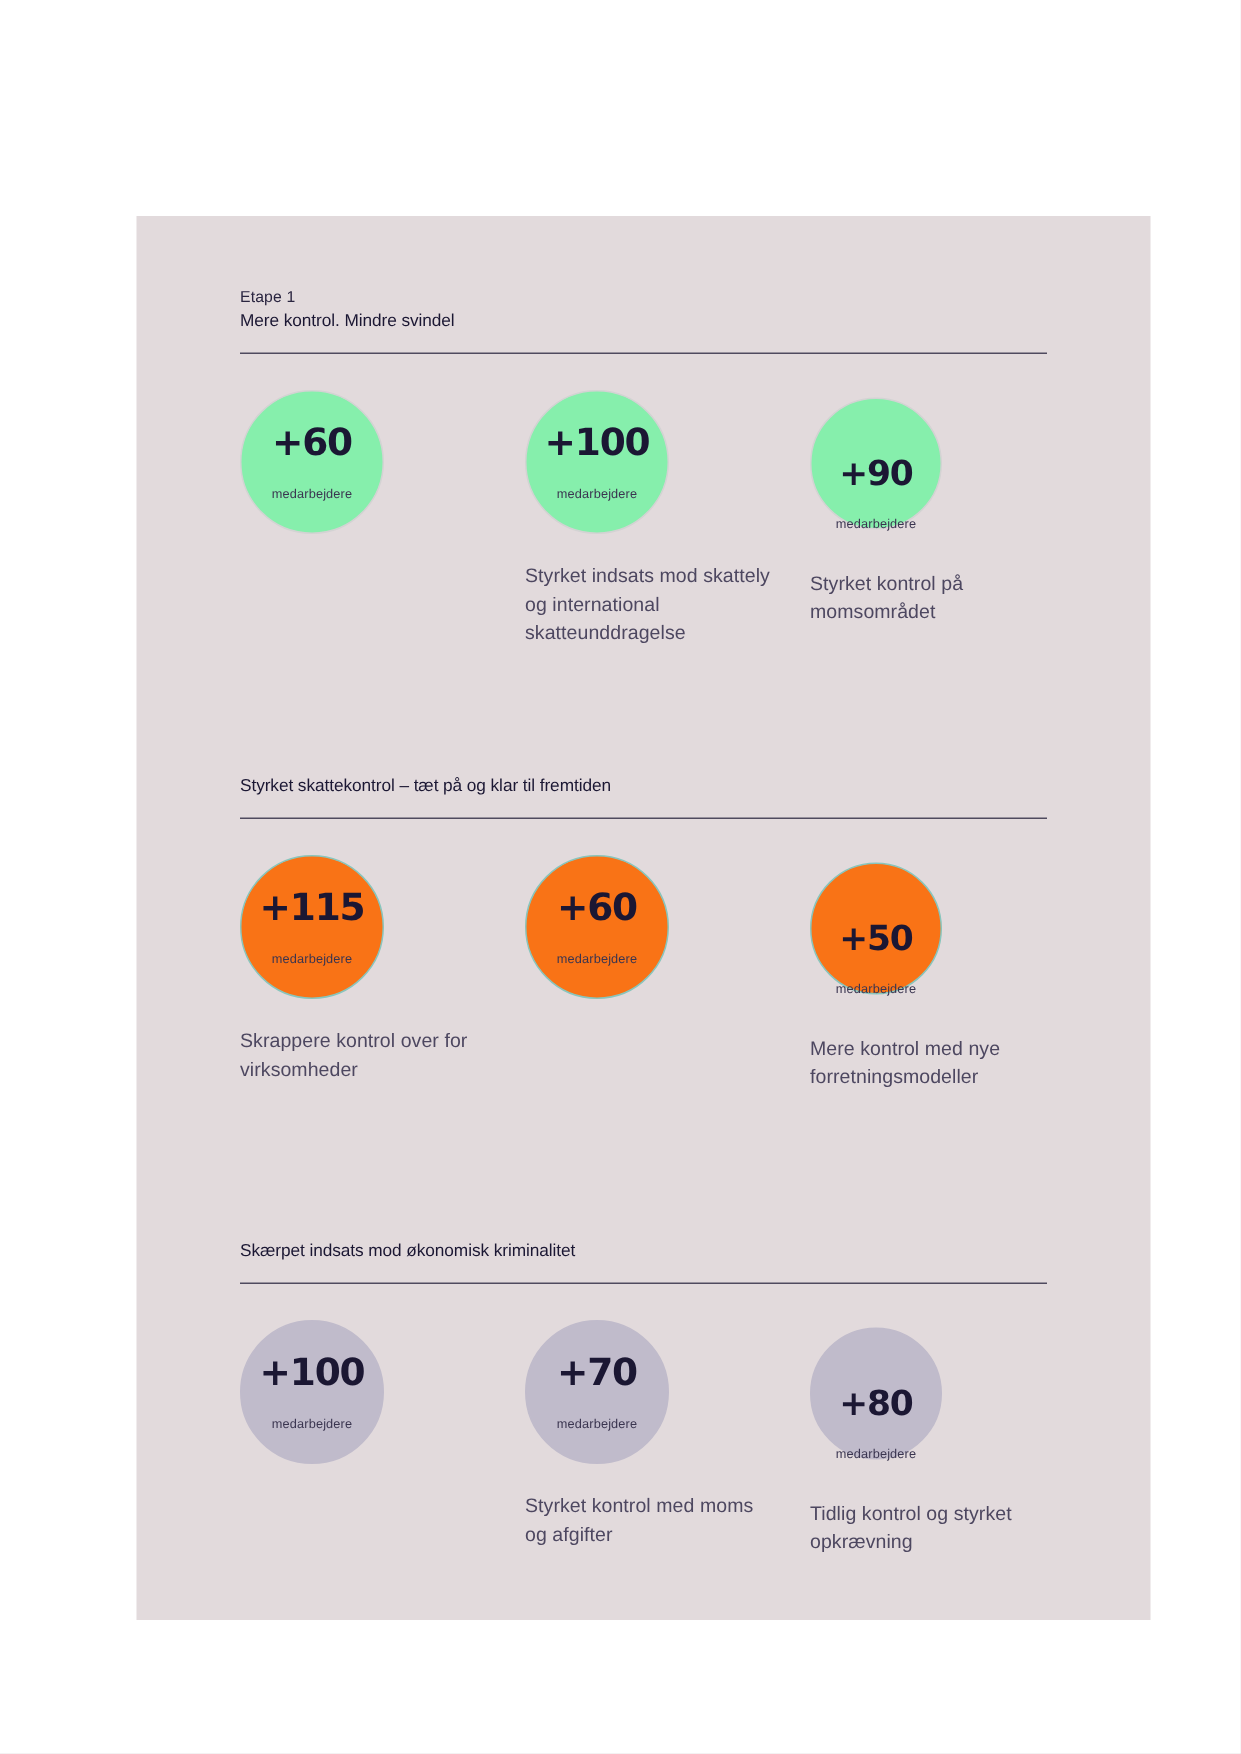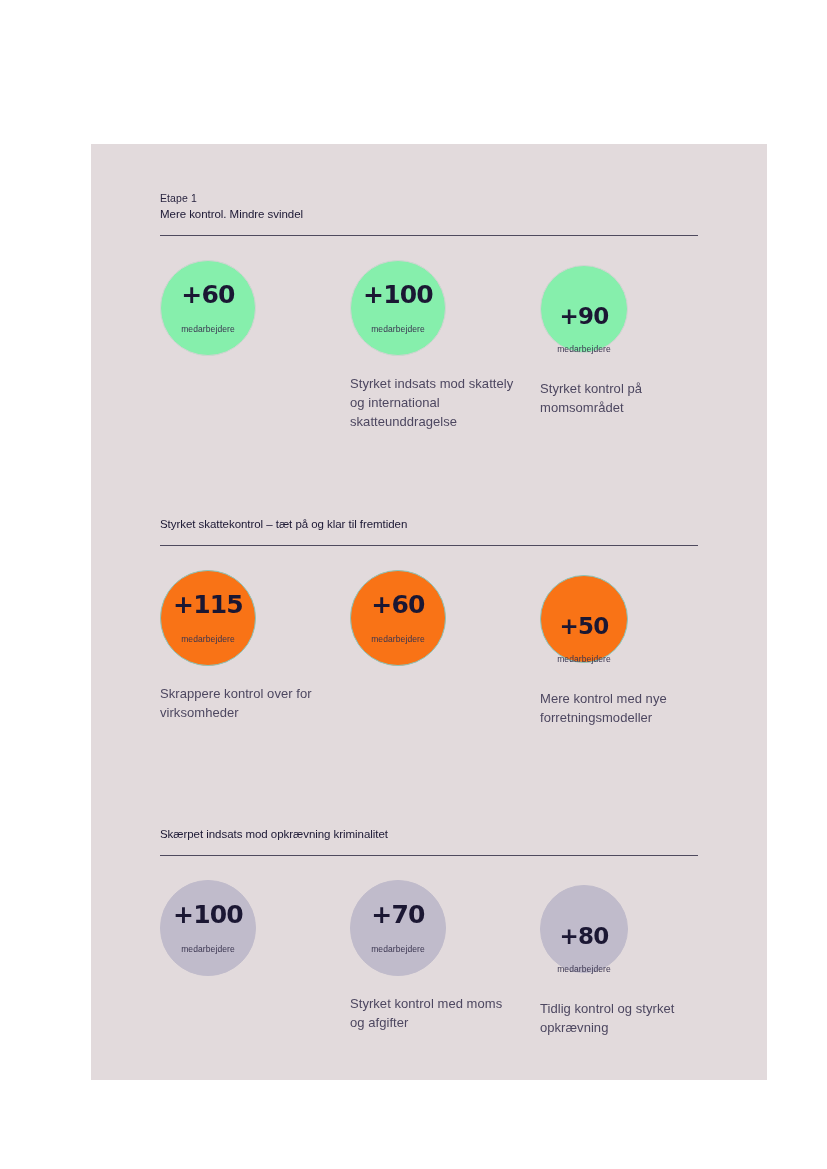--- a/index.html
+++ b/index.html
@@ -228,21 +228,21 @@
                 <div class="bubble-unit">medarbejdere</div>
               </div>
             </div>
             <div class="caption">Mere kontrol med nye forretningsmodeller</div>
           </div>
 
         </div>
       </div>
 
       <div class="section s3">
-        <div class="section-title">Skærpet indsats mod opkrævning kriminalitet</div>
+        <div class="section-title">Skærpet indsats mod økonomisk kriminalitet</div>
         <div class="section-rule"></div>
         <div class="row">
 
           <div class="cell c0">
             <div class="bubble-wrap">
               <div class="bubble tone-lilac">
                 <div class="bubble-number">+100</div>
                 <div class="bubble-unit">medarbejdere</div>
               </div>
             </div>

